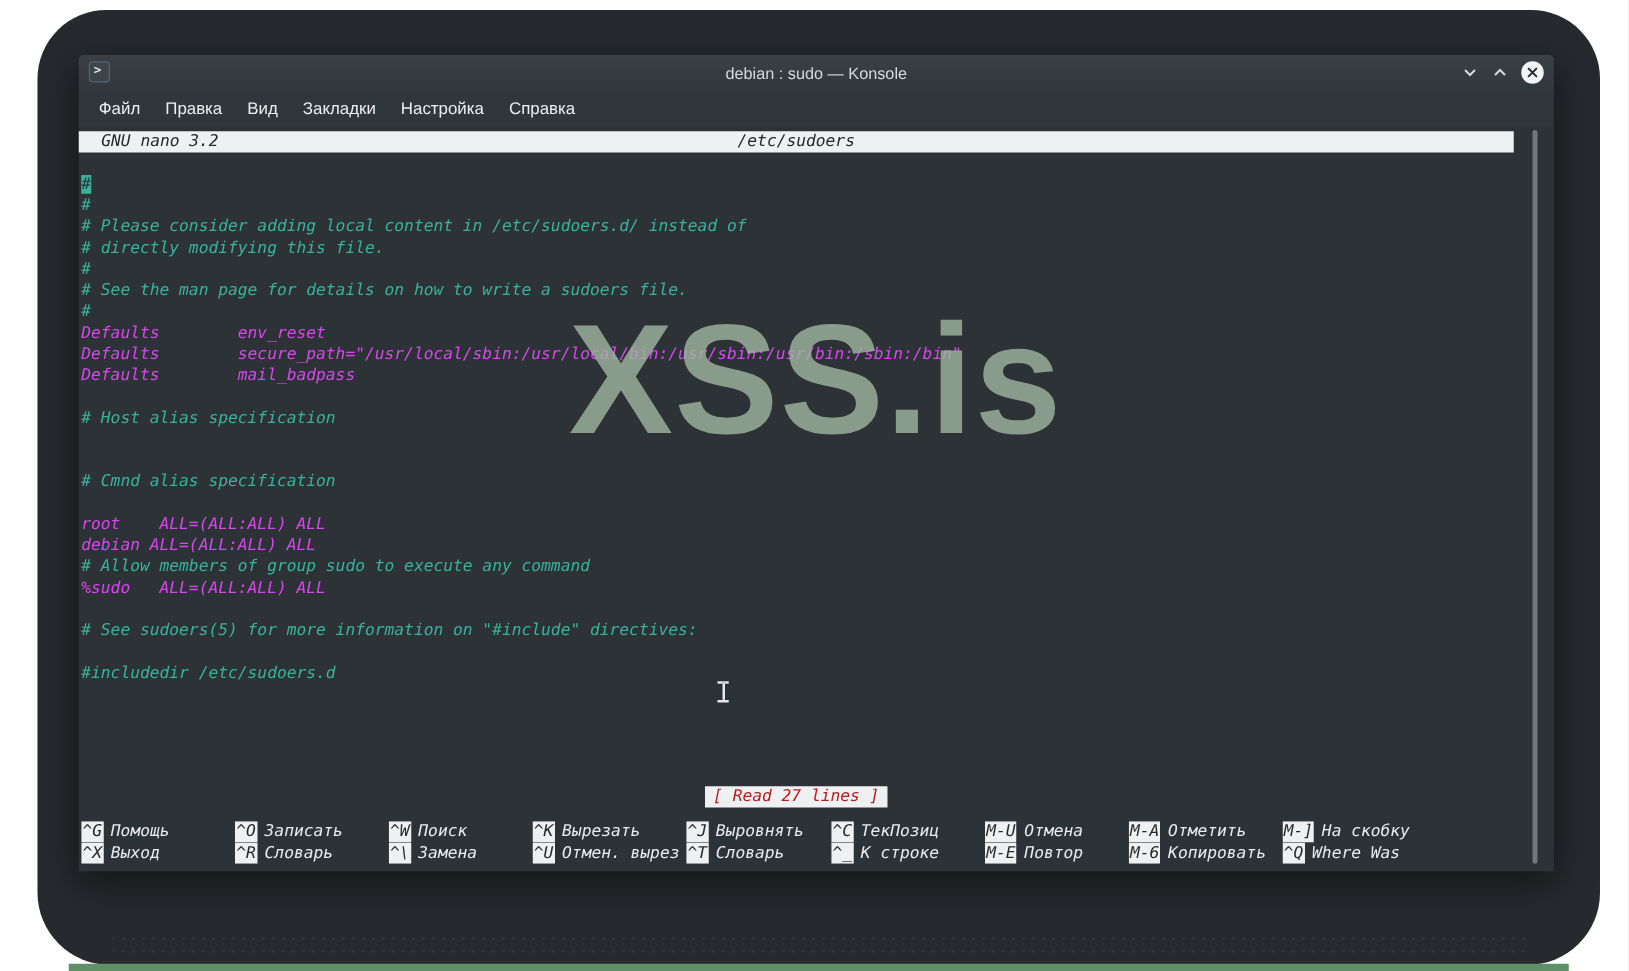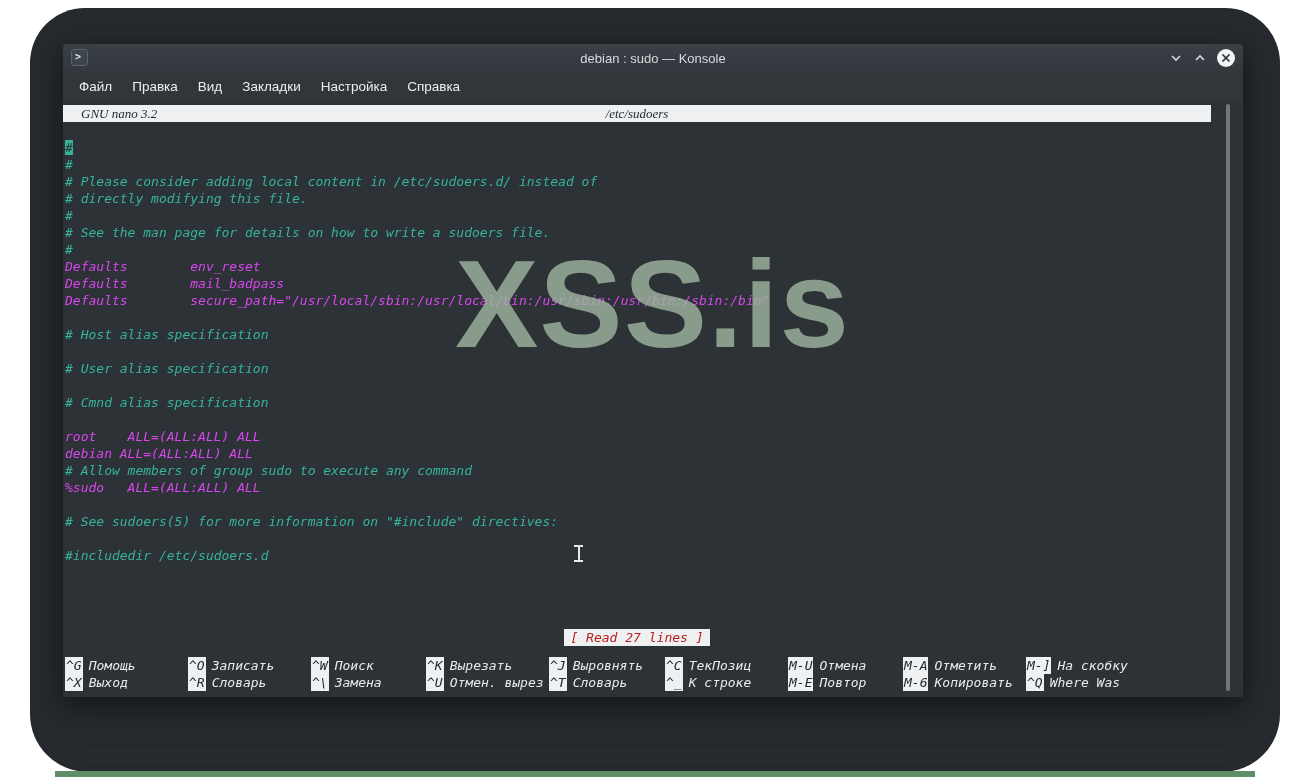--- a/index.html
+++ b/index.html
@@ -25,21 +25,21 @@
   .win-controls{position:absolute;right:8px;top:0;height:28px;display:flex;align-items:center;gap:10px;}
   .chev{width:14px;height:14px;display:block;}
   .close-btn{width:18px;height:18px;border-radius:50%;background:#f1f3f4;display:flex;align-items:center;justify-content:center;}
 
   .menubar{height:30px;background:#31363b;display:flex;align-items:center;padding-left:6px;}
   .menu-item{padding:0 10px;font-size:13.5px;color:#eceeef;line-height:30px;}
 
   
   .terminal{position:relative;height:595px;background:#2d3237;
     font-family:"DejaVu Sans Mono",monospace;font-size:13px;font-style:italic;}
-  .nano-header{position:absolute;left:0;top:3px;width:1148px;height:17px;background:#eef0f2;color:#26292c;font-family:Liberation Serif, serif;}
+  .nano-header{position:absolute;left:0;top:3px;width:1148px;height:17px;background:#eef0f2;color:#26292c;}
   .nano-app{position:absolute;left:18px;top:1px;}
   .nano-path{position:absolute;left:0;width:100%;text-align:center;top:1px;}
 
   .term-lines{position:absolute;left:2px;top:37px;right:40px;}
   .line{height:17px;line-height:17px;white-space:pre;}
   .line.comment{color:#36b49a;}
   .line.code{color:#d946ef;}
   .line.blank{color:#e9ebed;}
   .cursorblock{background:#36b49a;color:#2d3237;}
 
@@ -113,26 +113,25 @@
 
     <div class="term-lines" id="term-lines">
         <div class="line cursor"><span class="cursorblock">#</span></div>
         <div class="line comment">#</div>
         <div class="line comment"># Please consider adding local content in /etc/sudoers.d/ instead of</div>
         <div class="line comment"># directly modifying this file.</div>
         <div class="line comment">#</div>
         <div class="line comment"># See the man page for details on how to write a sudoers file.</div>
         <div class="line comment">#</div>
         <div class="line code">Defaults        env_reset</div>
+        <div class="line code">Defaults        secure_path="/usr/local/sbin:/usr/local/bin:/usr/sbin:/usr/bin:/sbin:/bin"</div>
         <div class="line code">Defaults        mail_badpass</div>
-        <div class="line code">Defaults        secure_path="/usr/local/sbin:/usr/local/bin:/usr/sbin:/usr/bin:/sbin:/bin"</div>
         <div class="line blank">&nbsp;</div>
         <div class="line comment"># Host alias specification</div>
         <div class="line blank">&nbsp;</div>
-        <div class="line comment"># User alias specification</div>
         <div class="line blank">&nbsp;</div>
         <div class="line comment"># Cmnd alias specification</div>
         <div class="line blank">&nbsp;</div>
         <div class="line code">root    ALL=(ALL:ALL) ALL</div>
         <div class="line code">debian ALL=(ALL:ALL) ALL</div>
         <div class="line comment"># Allow members of group sudo to execute any command</div>
         <div class="line code">%sudo   ALL=(ALL:ALL) ALL</div>
         <div class="line blank">&nbsp;</div>
         <div class="line comment"># See sudoers(5) for more information on "#include" directives:</div>
         <div class="line blank">&nbsp;</div>

